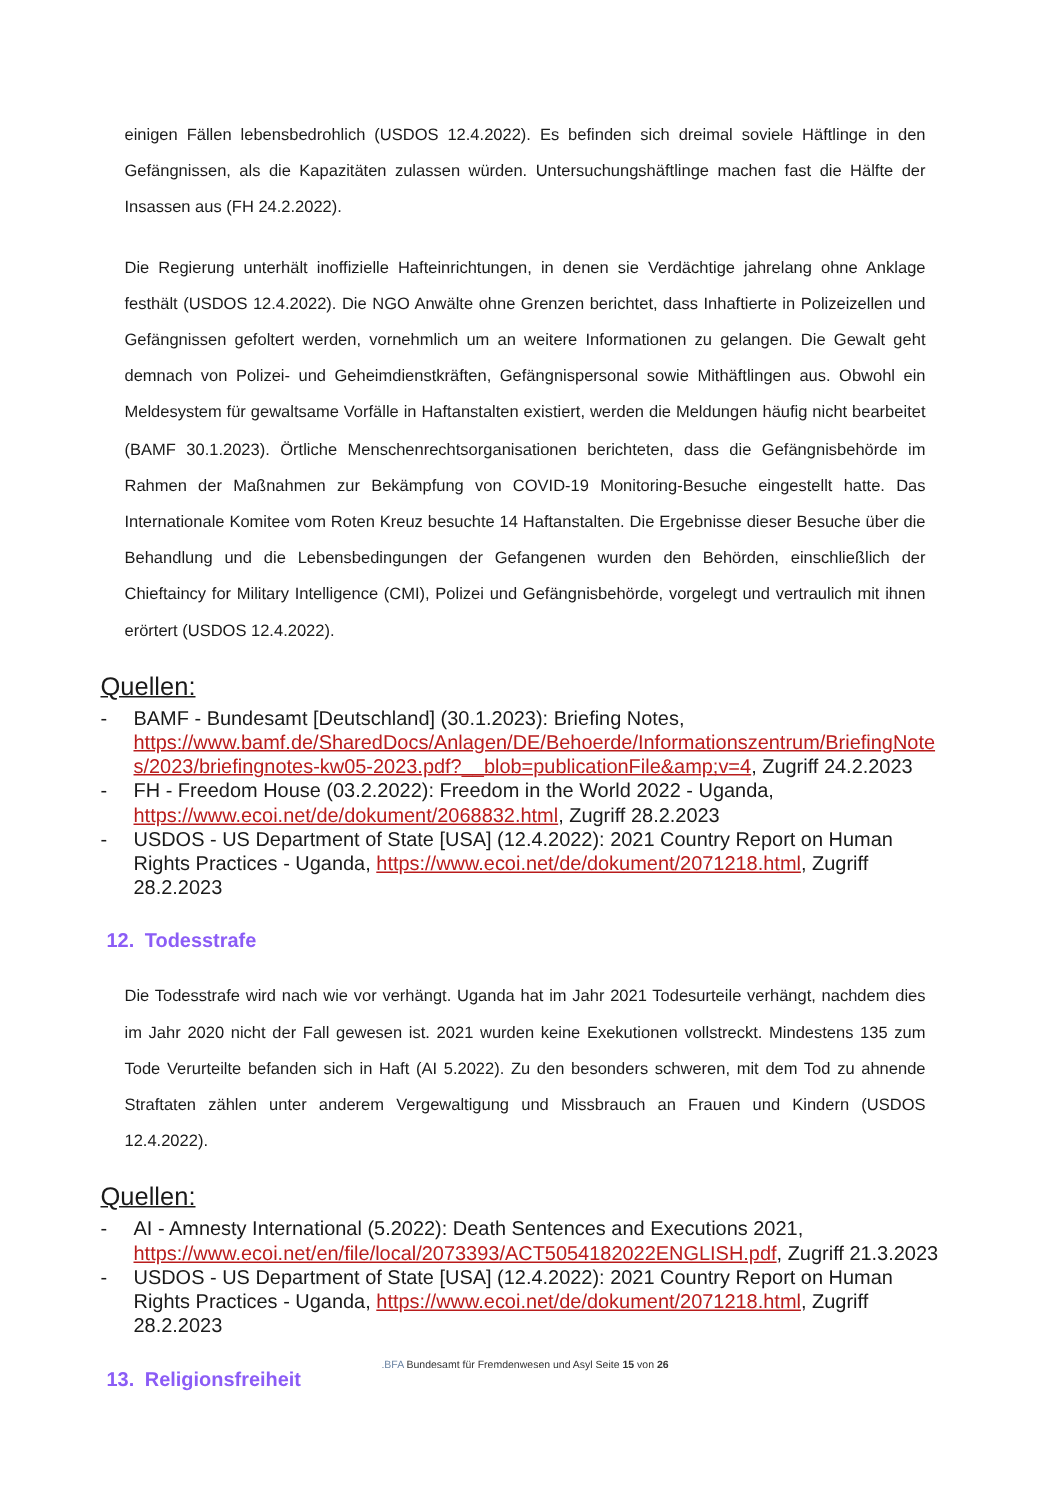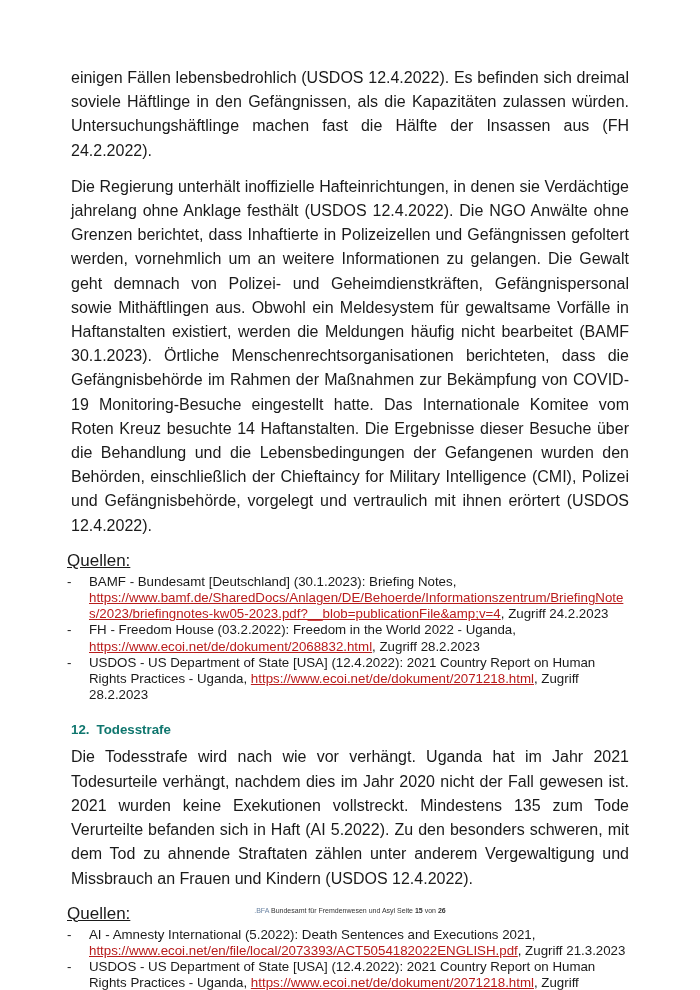--- a/index.html
+++ b/index.html
@@ -1,26 +1,26 @@
 <!DOCTYPE html>
 <html><head>
   <meta charset="utf-8">
   <style>
     html, body { margin: 0; padding: 0; background: #ffffff; }
     body { width: 700px; height: 990px; position: relative; overflow: hidden;
            font-family: "Liberation Sans", sans-serif; color: #1a1a1a; }
     .page { position: absolute; left: 67px; top: 62px; width: 566px; }
-    p.body { margin: 4px; font-size: 16px; line-height: 24.2px; text-align: justify; }
+    p.body { margin: 16px; font-size: 11px; line-height: 24.2px; text-align: justify; }
     .gap-para { margin-top: 12px !important; }
     .quellen-label { margin: 14px 0 4px 0; font-size: 17px; text-decoration: underline; line-height: 18px; }
     ul.sources { list-style: none; margin: 0; padding: 0; font-size: 13.3px; line-height: 16.2px; }
     ul.sources li { position: relative; padding-left: 22px; }
     ul.sources li .dash { position: absolute; left: 0; top: 0; }
     a.link { color: #b91c1c; text-decoration: underline; }
-    h2.sec { margin: 18px 0 6px 0; font-size: 13.3px; font-weight: bold; color: #0f766e; padding-left: 4px; line-height: 18px; }
+    h2.sec { margin: 18px 0 6px 0; font-size: 13.3px; font-weight: bold; color: #8b5cf6; padding-left: 4px; line-height: 18px; }
     h2.sec .num { margin-right: 7px; }
     .footer { position: absolute; left: 0; width: 700px; top: 907px; text-align: center; font-size: 7px; color: #333; }
     .footer .brand { color: #6b84a3; }
     .footer b { font-weight: bold; }
   </style>
 </head>
 <body>
 
 <div class="page">
   <p class="body">einigen Fällen lebensbedrohlich (USDOS 12.4.2022). Es befinden sich dreimal soviele Häftlinge in den Gefängnissen, als die Kapazitäten zulassen würden. Untersuchungshäftlinge machen fast die Hälfte der Insassen aus (FH 24.2.2022).</p>
@@ -57,17 +57,20 @@
       <span>AI - Amnesty International (5.2022): Death Sentences and Executions 2021,</span><br>
       <a class="link">https://www.ecoi.net/en/file/local/2073393/ACT5054182022ENGLISH.pdf</a><span>, Zugriff 21.3.2023</span>
     </li>
     <li>
       <span class="dash">-</span>
       <span>USDOS - US Department of State [USA] (12.4.2022): 2021 Country Report on Human Rights Practices - Uganda,</span>
       <a class="link">https://www.ecoi.net/de/dokument/2071218.html</a><span>, Zugriff 28.2.2023</span>
     </li>
   </ul>
 
+  <h2 class="sec">
+    <span class="num">13.</span><span>Religionsfreiheit</span>
+  </h2>
 </div>
 
 <div class="footer">
   <span class="brand">.BFA</span><span> Bundesamt für Fremdenwesen und Asyl Seite </span><b>15</b><span> von </span><b>26</b>
 </div>
 
 </body></html>

